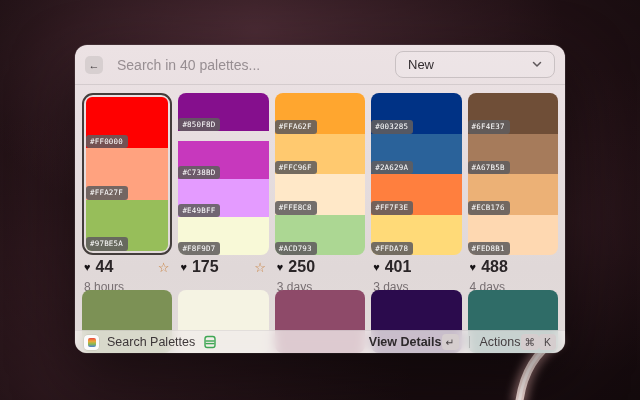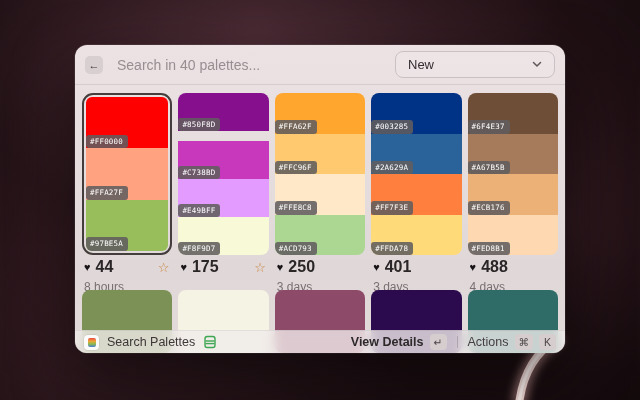--- a/index.html
+++ b/index.html
@@ -68,21 +68,21 @@
              display:flex; align-items:center; justify-content:center; }
   .app-icon-glyph{ width:8px; height:9px; border-radius:2px;
              background:linear-gradient(180deg,#e8473f 0%,#f0a43a 35%,#8fbc4a 65%,#4a7fd4 100%); }
   .app-name{ font-size:12.5px; color:#3d3739; margin:0 8px; }
   .footer-right{ margin-left:auto; display:flex; align-items:center; gap:7px; }
   .action-label-primary{ font-size:12.5px; font-weight:700; color:#2e2a2c; }
   .action-label{ font-size:12.5px; color:#453f41; }
   .keycap{ min-width:17px; height:16px; border-radius:4px; background:#d5cdce; color:#4c4648; font-size:10.5px;
            display:flex; align-items:center; justify-content:center; padding:0 4px; }
   .footer-divider{ width:1px; height:12px; background:rgba(0,0,0,.16); margin:0 3px; }
-  .group{ display:flex; align-items:center; gap:6px; }
+  .group{ display:flex; align-items:center; }
 </style>
 </head>
 <body>
 
 <div class="vignette"></div>
 
 <svg class="ribbon" width="640" height="400" viewBox="0 0 640 400">
   <defs>
       <filter id="glow" x="-50%" y="-50%" width="200%" height="200%">
         <feGaussianBlur stdDeviation="4.5"></feGaussianBlur>

